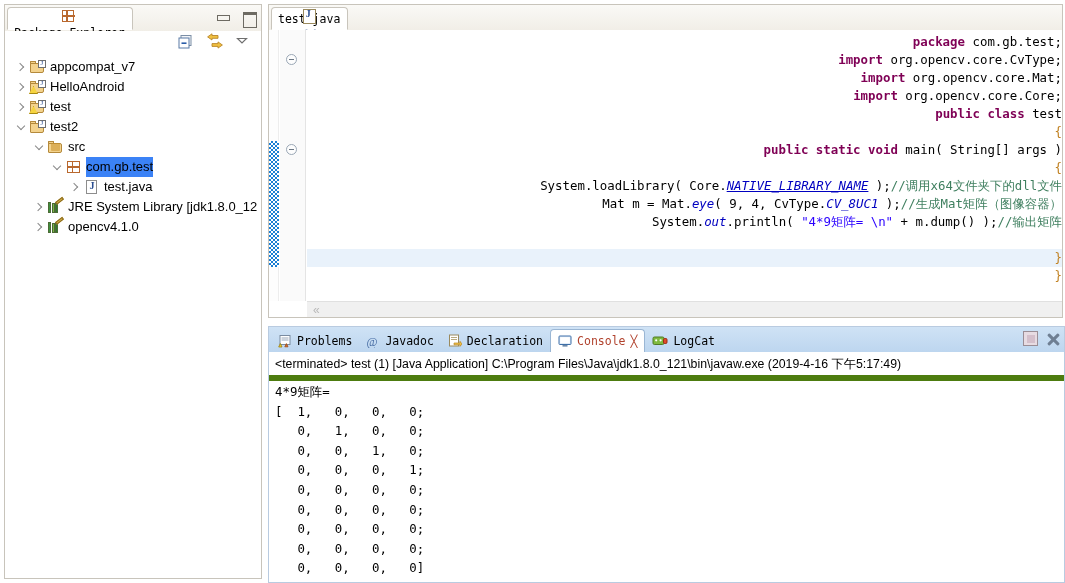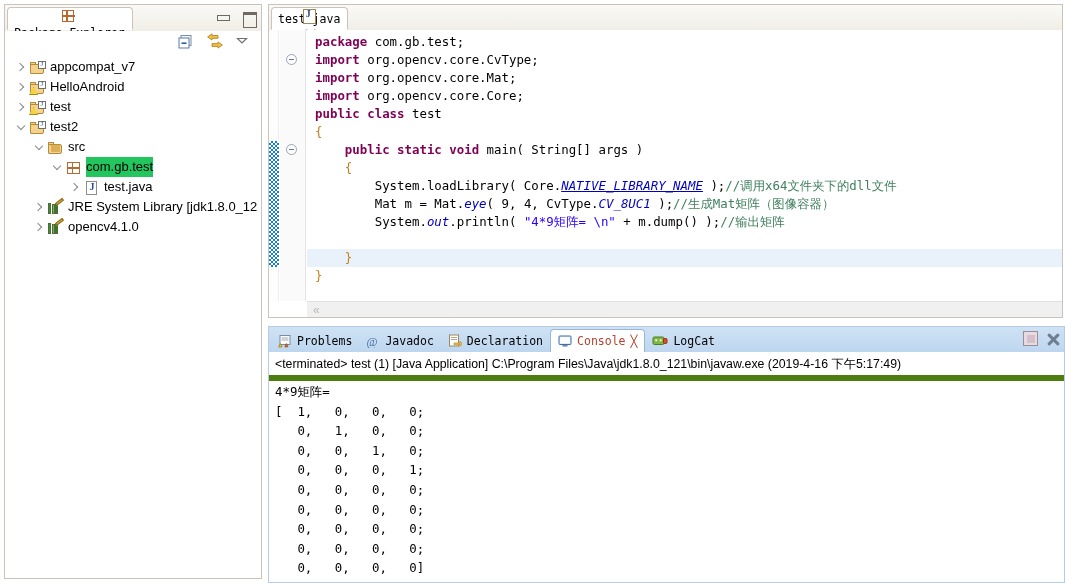--- a/index.html
+++ b/index.html
@@ -90,34 +90,34 @@
   #tree {
     position:absolute; left:0; right:0; top:52px; bottom:0;
     overflow:hidden; background:#fff;
     font-family:"Liberation Sans", sans-serif;
     font-size: 13px;
     color:#000;
   }
   .trow {
     position:relative;
     height: 20px;
-    display:flex; align-items:flex-end;
+    display:flex; align-items:center;
     white-space:nowrap;
   }
   .arrow {
     width: 16px; height: 20px; flex: 0 0 16px;
     display:flex; align-items:center; justify-content:center;
     color:#7f7f7f; font-size: 9px;
   }
   .arrow .chev { display:block; width:6px; height:6px; border-right:1.6px solid #888; border-bottom:1.6px solid #888; }
   .arrow.collapsed .chev { transform: rotate(-45deg); margin-left:-2px;}
   .arrow.expanded  .chev { transform: rotate(45deg); margin-top:-3px;}
   .ticon { width:18px; height:18px; flex:0 0 18px; margin-right:3px; position:relative; }
   .tlabel { line-height:20px; }
-  .trow.sel .tlabel { background:#22c55e; }
+  .trow.sel .tlabel { background:#3b82f6; }
 
   
   .ico-proj, .ico-src { position:absolute; left:1px; top:3px; width:15px; height:12px; }
   .ico-proj .folder, .ico-src .folder {
     position:absolute; left:0; top:2px; width:14px; height:10px;
     background:#f3d28c; border:1px solid #b4893b; border-radius:1px 2px 2px 1px;
   }
   .ico-proj .tabtop, .ico-src .tabtop {
     position:absolute; left:0; top:0px; width:6px; height:3px;
     background:#f3d28c; border:1px solid #b4893b; border-bottom:none; border-radius:1px 1px 0 0;
@@ -182,21 +182,21 @@
   .foldmark::after{ content:""; position:absolute; left:2px; top:4px; width:5px; height:1px; background:#6b7785;}
   #code {
     position:absolute; left:38px; right:0; top:0; bottom:16px;
     font-family:"DejaVu Sans Mono", monospace;
     font-size: 12.4px;
     line-height: 18px;
     color:#000;
     white-space: pre;
     padding-top: 3px;
   }
-  .cl { height:18px; padding-left: 8px; }
+  .cl { height:18px; padding-left: 8px; text-align: right; }
   .cl.hl { background:#e9f2fb; }
   .kw { color:#7f0055; font-weight:bold; }
   .str { color:#2a00ff; }
   .cmt { color:#3f7f5f; }
   .fld { color:#0000c0; font-style:italic; }
   .sfld { color:#0000c0; font-style:italic; text-decoration: underline; }
   .brace { color:#c08020; }
   #ed-hscroll {
     position:absolute; left:38px; right:0; bottom:0; height:16px;
     background:#f0f0f0; border-top:1px solid #e0e0e0;

